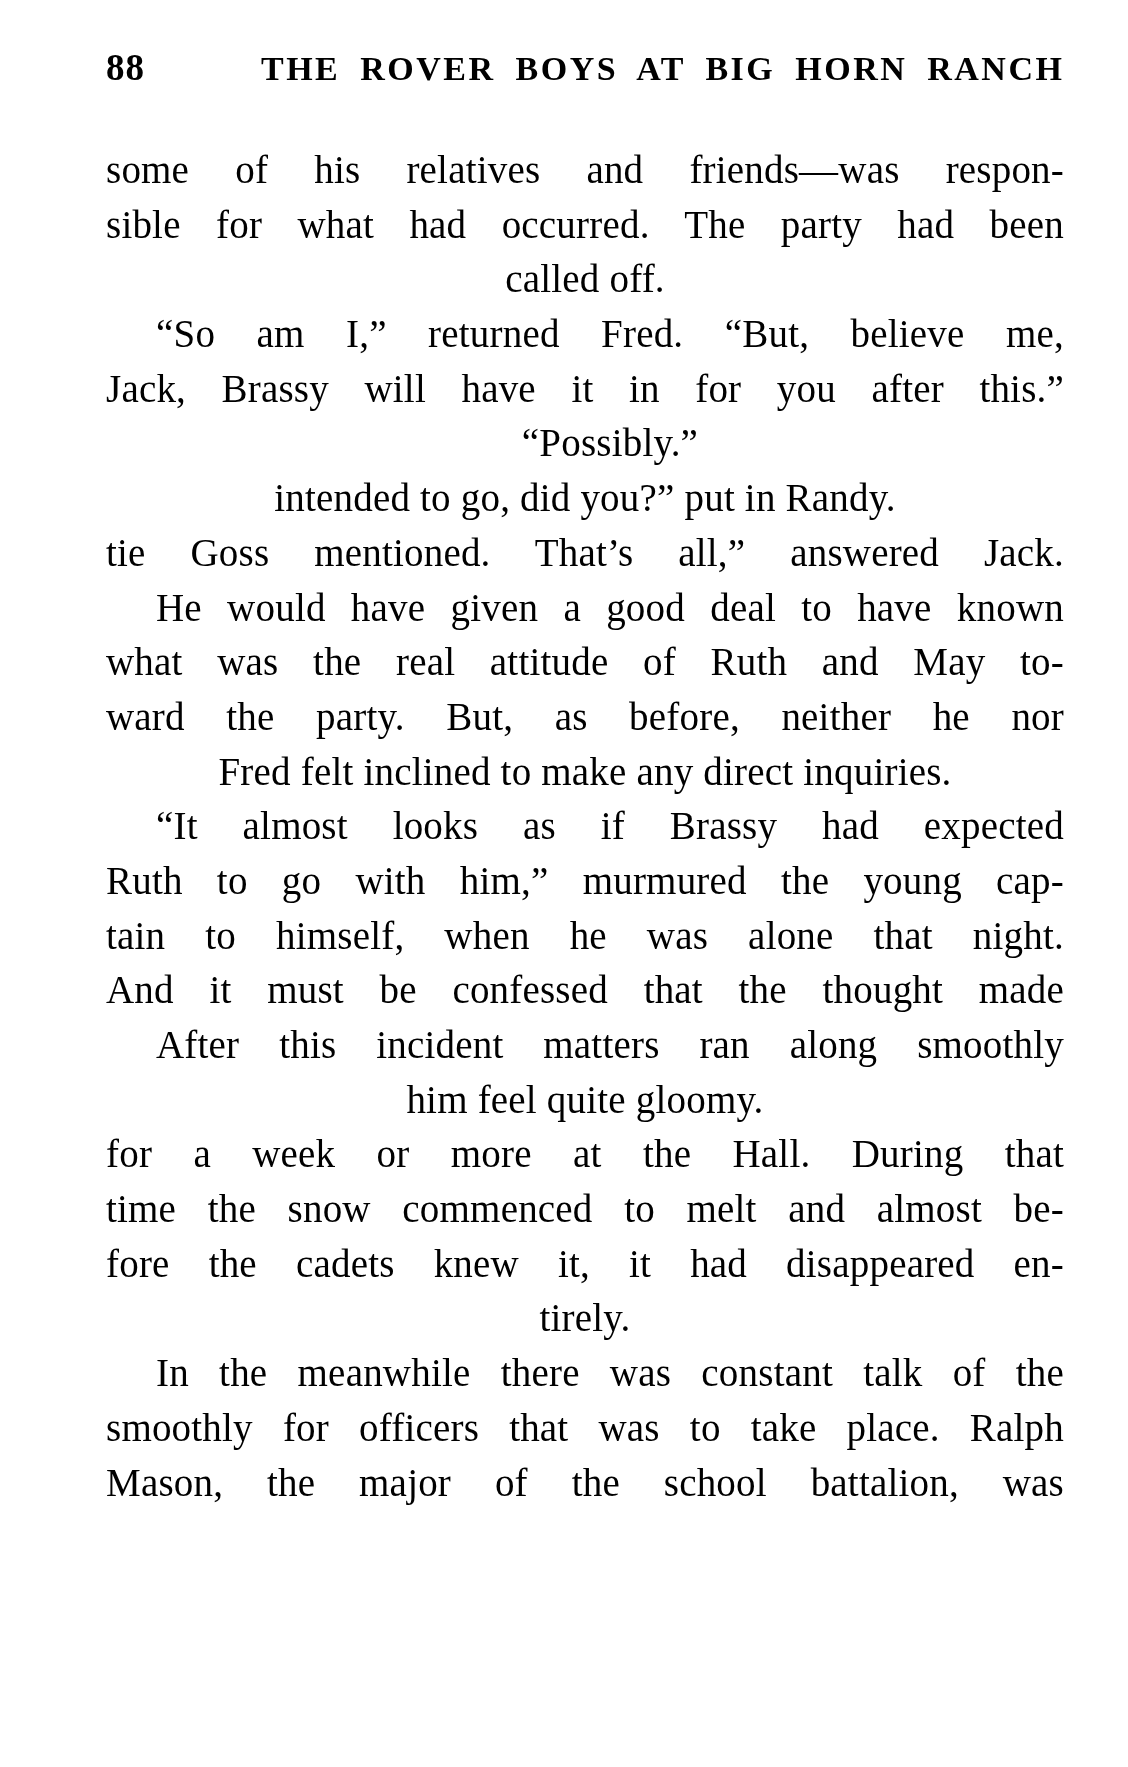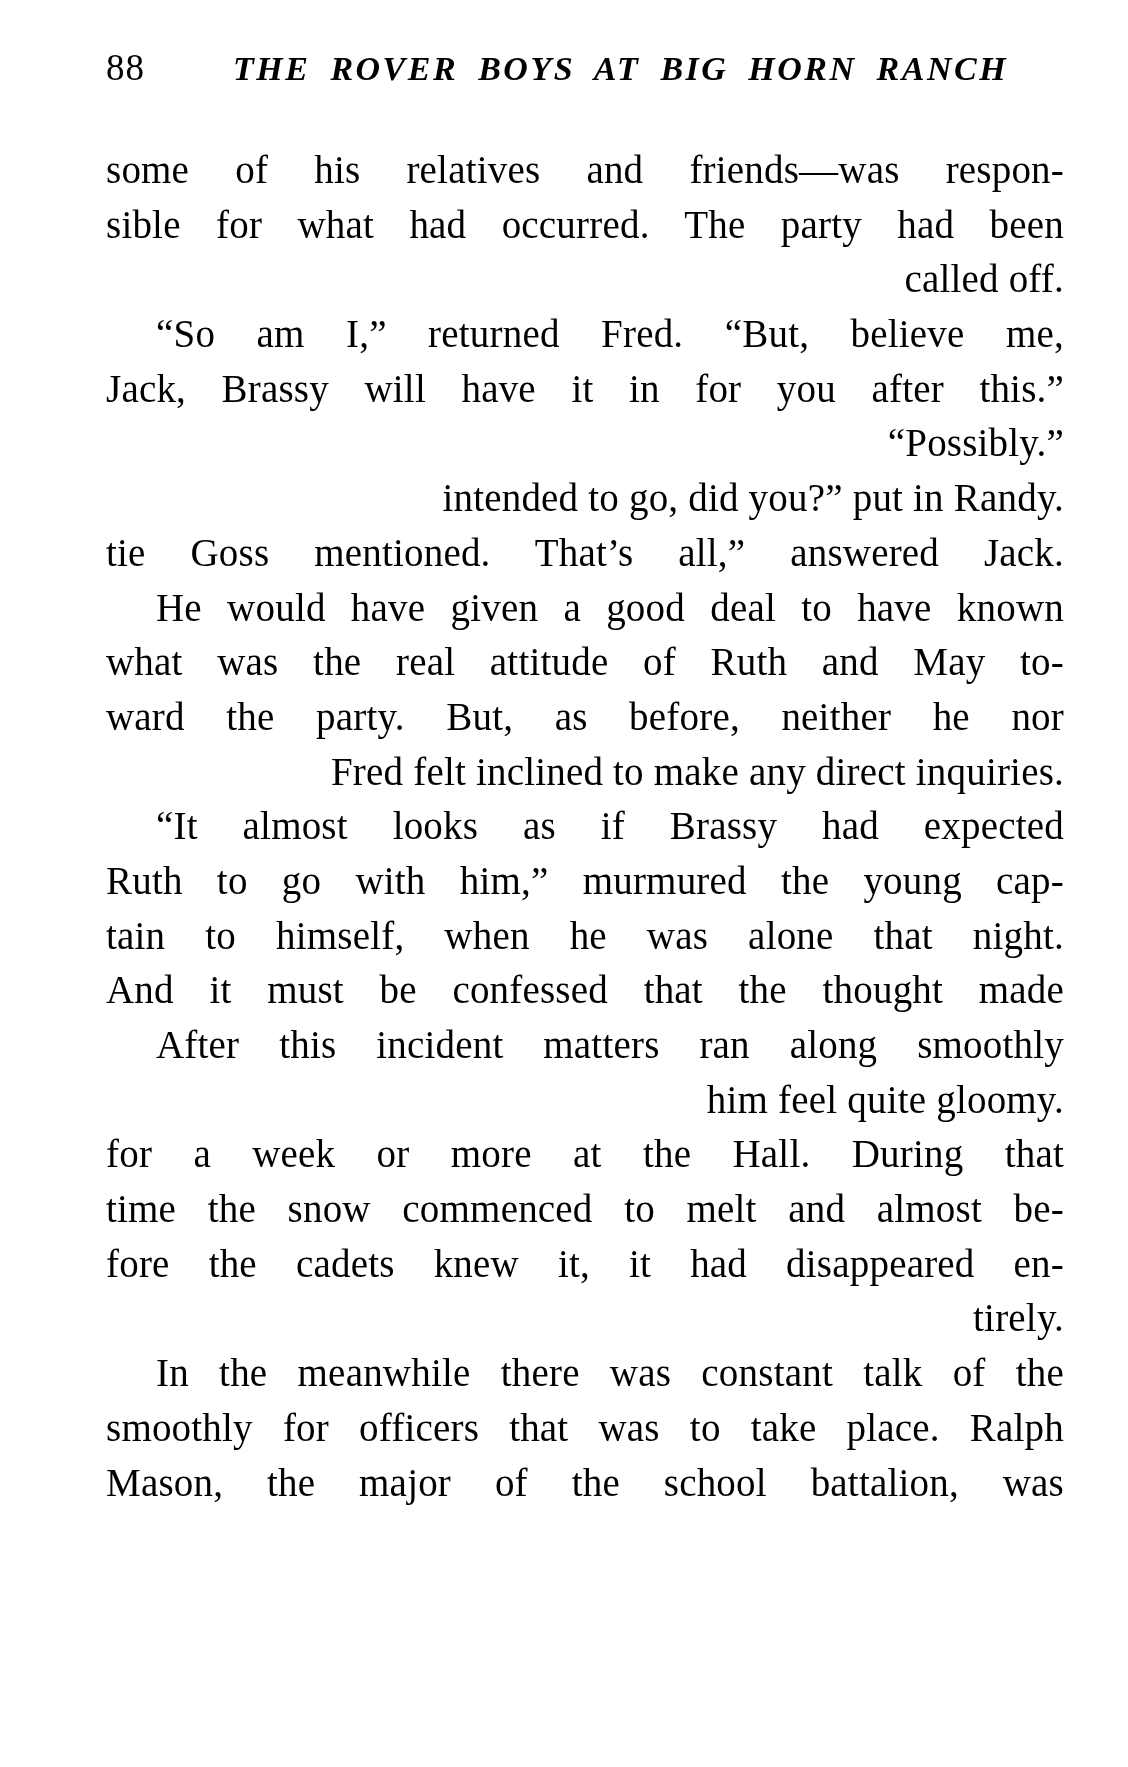--- a/index.html
+++ b/index.html
@@ -21,46 +21,45 @@
     top: 46px;
     left: 106px;
     width: 958px;
     height: 44px;
     line-height: 44px;
     white-space: nowrap;
   }
   .page-number {
     display: inline-block;
     font-size: 37px;
-    font-weight: normal;
+    font-weight: bold;
     letter-spacing: 1px;
     vertical-align: baseline;
   }
   .running-title {
     display: inline-block;
-    margin-left: 84px;
+    margin-left: 112px;
     font-size: 34px;
     font-weight: bold;
-    font-style: italic;
     letter-spacing: 2.5px;
     word-spacing: 9px;
     vertical-align: baseline;
   }
   .body-text {
     position: absolute;
     top: 143px;
     left: 106px;
     width: 958px;
     font-size: 39px;
     line-height: 54.7px;
     letter-spacing: 0.2px;
   }
   .ln {
     height: 54.7px;
-    text-align: right;
+    text-align: center;
     white-space: nowrap;
   }
   .ln.j {
     text-align: justify;
     text-align-last: justify;
     white-space: normal;
   }
   .ln.ind {
     padding-left: 50px;
   }

